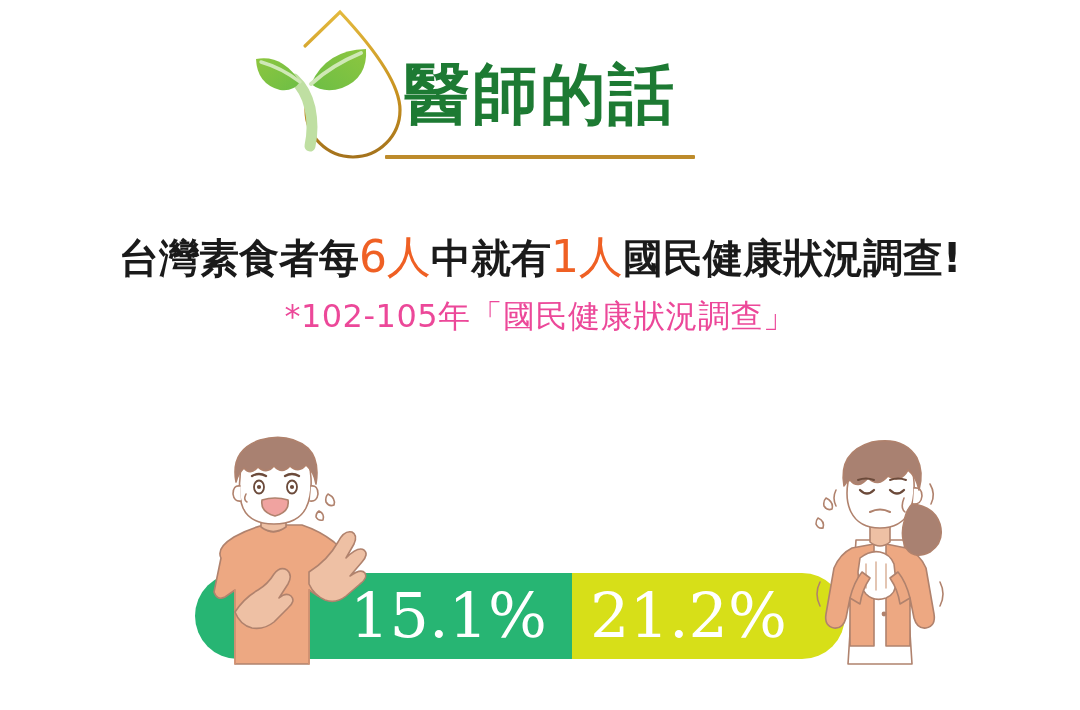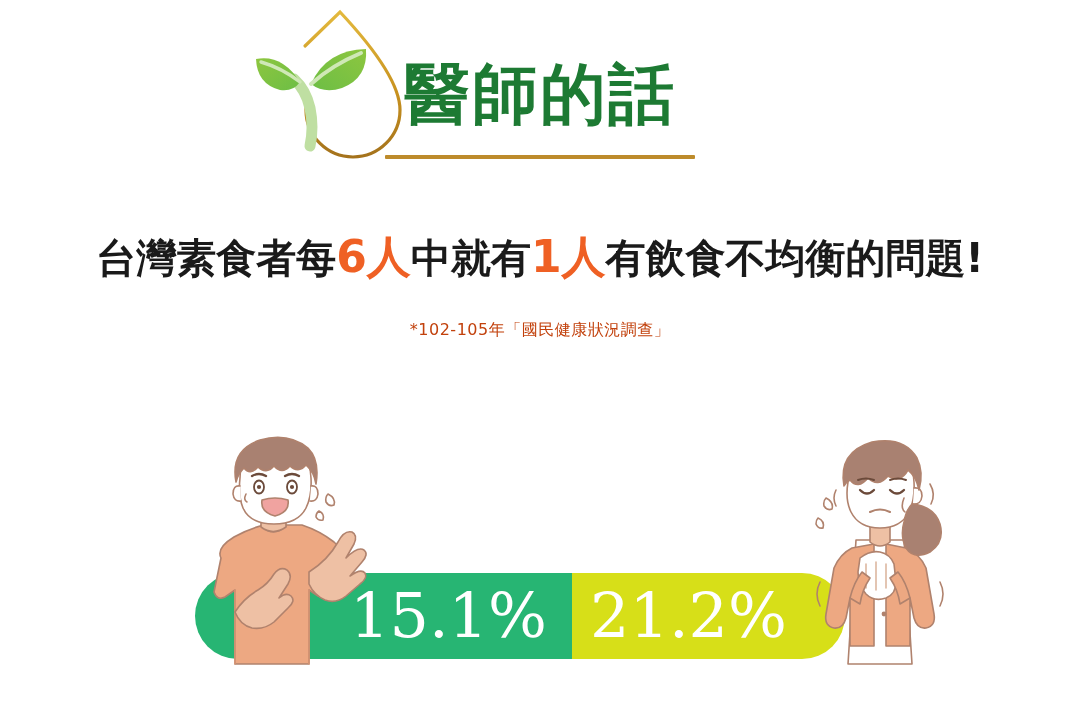--- a/index.html
+++ b/index.html
@@ -29,25 +29,25 @@
   
   #copy { position:absolute; left:0; top:228px; width:1080px; text-align:center; }
   .copy-line {
     color:#1a1a1a; font-weight:700;
     font-family:"DejaVu Sans","Liberation Sans",sans-serif;
     white-space:nowrap;
   }
   #copy-line-1 { font-size:37px; line-height:50px; letter-spacing:1px; }
   #copy-line-2 { font-size:40px; line-height:54px; letter-spacing:0px; margin-top:2px; }
   #copy-line-3 { font-size:40px; line-height:54px; letter-spacing:0px; margin-top:2px; }
-  .hl { color:#ef6024; font-weight:700; }
+  .hl { color:#ef6024; font-weight:400; }
   .hl-num { font-size:44px; }
   .pct-hl { color:#ef6024; font-weight:700; font-size:44px; }
   #footnote {
-    margin-top:28px; font-size:16px; line-height:34px; color:#c2410c;
+    margin-top:14px; font-size:32px; line-height:34px; color:#ec4899;
     font-weight:400; letter-spacing:0.5px; white-space:nowrap;
   }
 
   
   #bar { position:absolute; left:195px; top:573px; width:650px; height:86px; }
   #bar-green, #bar-yellow { position:absolute; top:0; height:86px; }
   #bar-green  { left:0;    width:377px; background:#27b573;
                 border-radius:43px 0 0 43px; }
   #bar-yellow { left:377px; width:273px; background:#d7df18;
                 border-radius:0 43px 43px 0; }
@@ -103,21 +103,21 @@
 
     <div id="title-text">醫師的話</div>
 
     <div id="title-rule"></div>
   </div>
 
   <div id="copy">
 
 
     <div class="copy-line" id="copy-line-2">
-      <span>台灣素食者每</span><span class="hl hl-num">6人</span><span>中就有</span><span class="hl hl-num">1人</span><span>有飲食不均衡的問題!</span>
+      <span>台灣素食者每</span><span class="hl hl-num">6人</span><span>中就有</span><span class="hl hl-num">1人</span><span>國民健康狀況調查!</span>
     </div>
 
 
     <div id="footnote">*102-105年「國民健康狀況調查」</div>
   </div>
 
   <div id="bar">
     <div id="bar-green"></div>
     <div id="bar-yellow"></div>
     <div class="bar-label" id="bar-label-male">15.1%</div>

